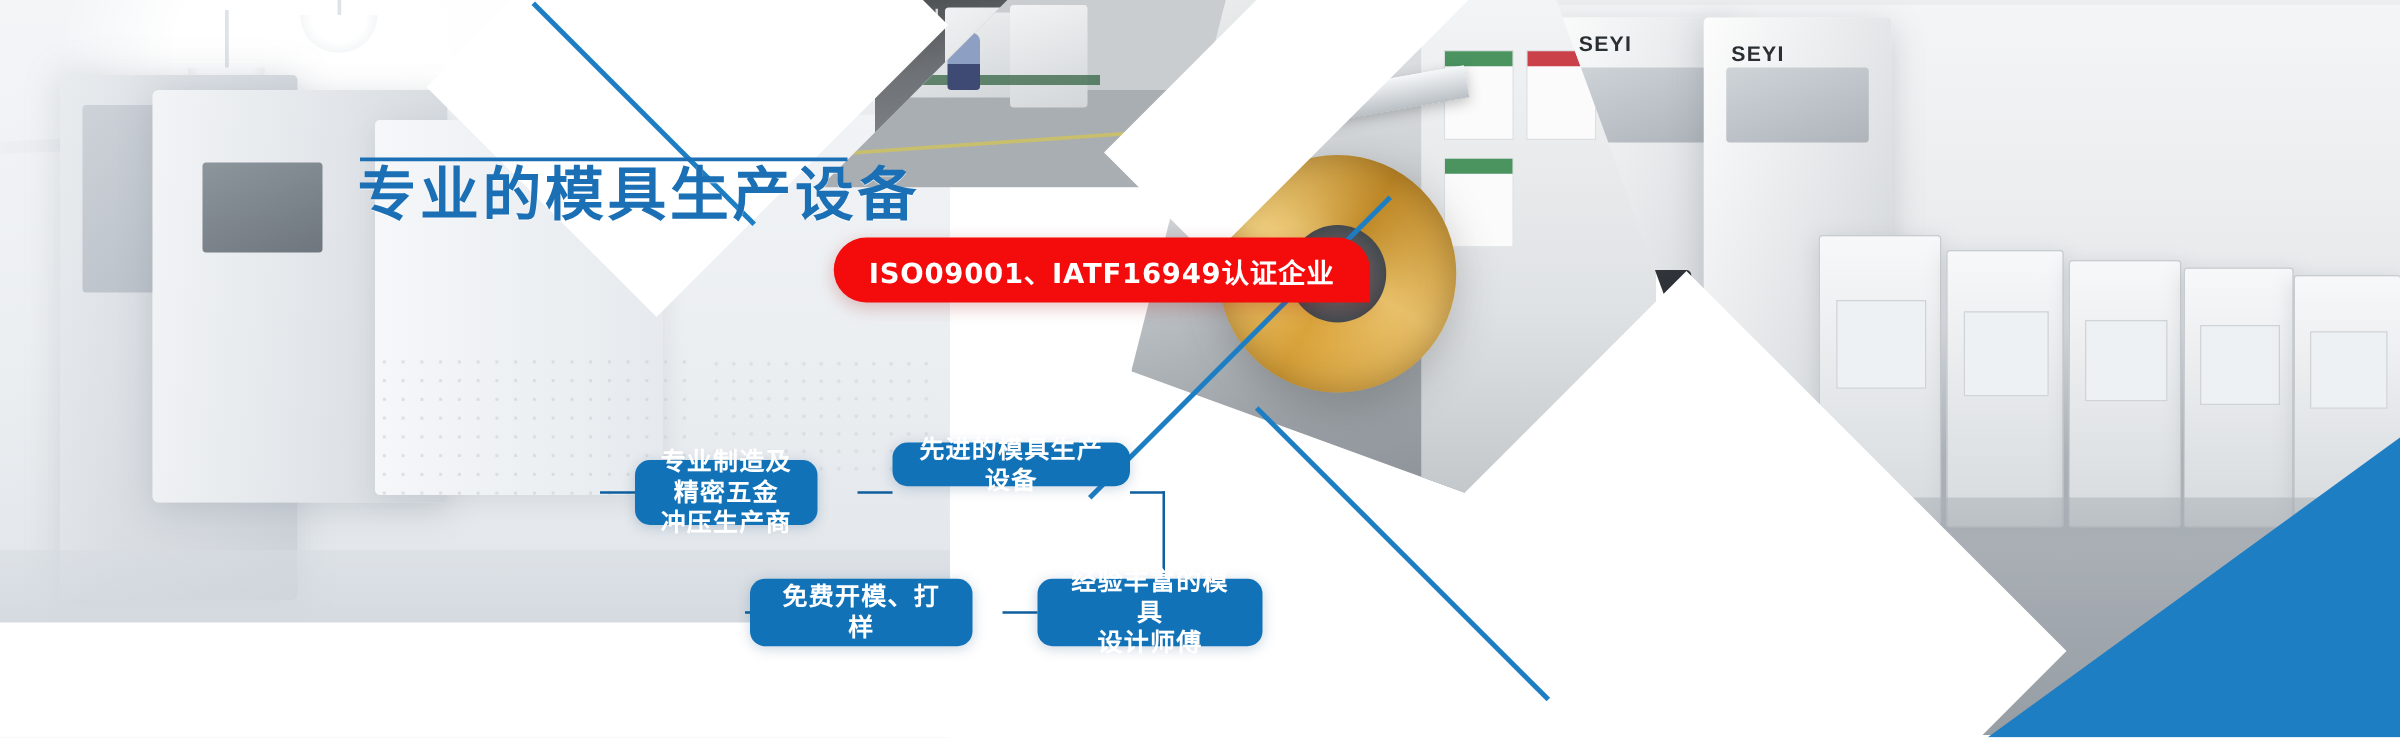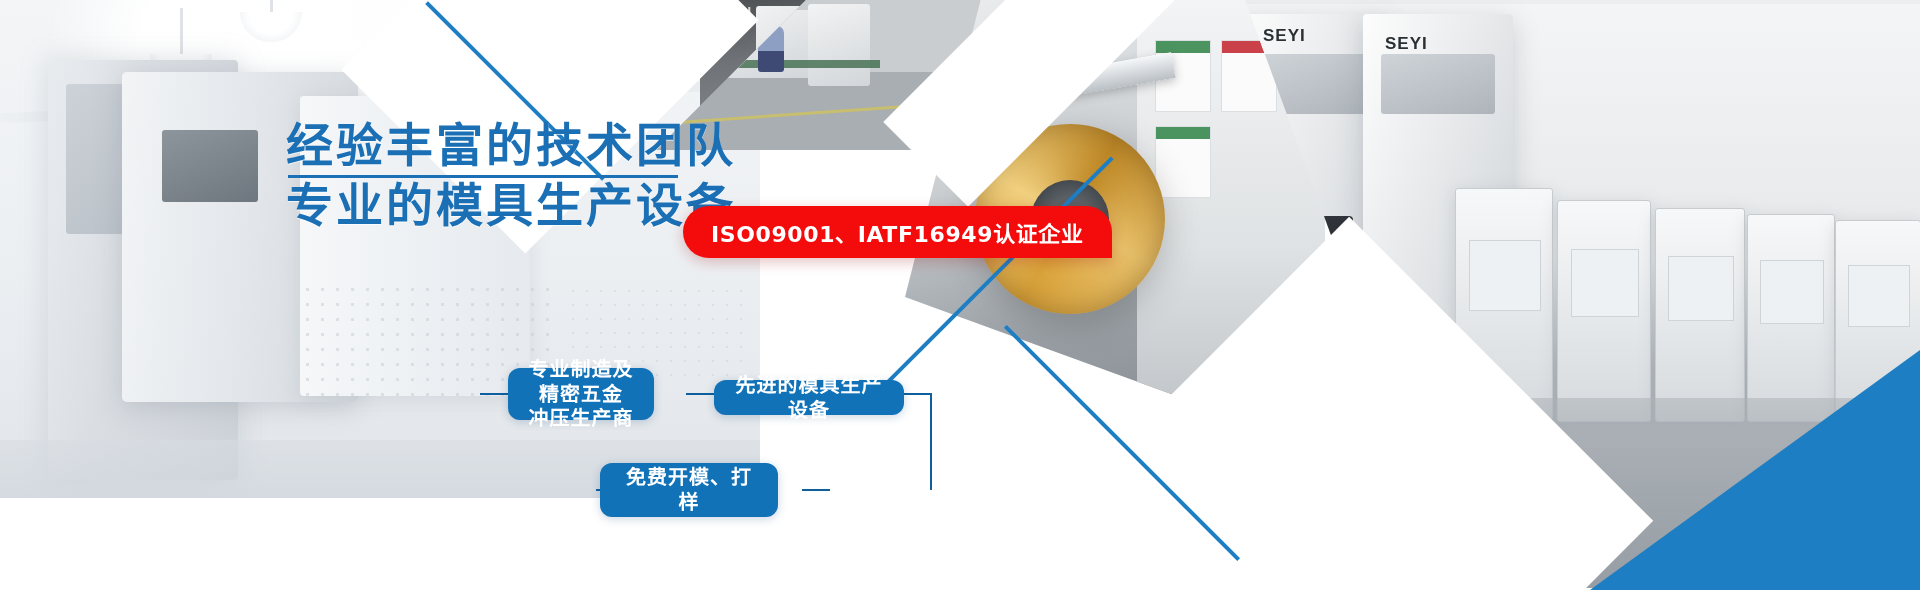--- a/index.html
+++ b/index.html
@@ -232,28 +232,27 @@
     font-size:47px;line-height:1.04;font-weight:bold;color:#1a6fb5;
     letter-spacing:3px;white-space:nowrap;
     text-shadow:0 1px 0 rgba(255,255,255,.65);
   }
   .headline .rule{
     width:390px;height:3px;background:#1a6fb5;margin:4px 0 4px 2px;
   }
 
   
   .iso-badge{
-    position:absolute;left:683px;top:190px;z-index:45;
+    position:absolute;left:667px;top:190px;z-index:45;
     min-width:330px;height:52px;
     display:flex;align-items:center;justify-content:center;
     padding:0 28px;
     background:#f40b0b;
     border-radius:26px 26px 0 26px;
     box-shadow:0 4px 14px rgba(160,10,10,.25);
-    margin-top:16px;
   }
   .iso-badge .iso-text{
     color:#ffffff;font-size:22px;font-weight:bold;letter-spacing:.6px;white-space:nowrap;
     font-family:"DejaVu Sans","Liberation Sans",sans-serif;
   }
 
   
   .conn{position:absolute;background:#0f5f9e;z-index:41;}
 
   
@@ -268,21 +267,21 @@
     text-align:center;
     box-shadow:0 2px 10px rgba(20,70,120,.22);
     padding:0 20px;
     box-sizing:border-box;
   }
   .pill.two-line{line-height:1.22;}
 
   
   .pill-r1c1{left:284px;top:368px;width:196px;height:52px;}
   .pill-r1c2{left:508px;top:368px;width:146px;height:52px;}
-  .pill-r1c3{left:714px;top:380px;width:190px;height:35px;}
+  .pill-r1c3{left:714px;top:354px;width:190px;height:35px;}
   
   .pill-r2c1{left:414px;top:463px;width:182px;height:54px;}
   .pill-r2c2{left:600px;top:463px;width:178px;height:54px;}
   .pill-r2c3{left:830px;top:463px;width:180px;height:54px;}
 
   
   .conn-1{left:480px;top:393px;width:28px;height:2px;}
   .conn-2{left:686px;top:393px;width:28px;height:2px;}
   .conn-3{left:904px;top:393px;width:28px;height:2px;}
   .conn-4{left:930px;top:393px;width:2px;height:97px;}
@@ -374,34 +373,34 @@
   <div class="sep sep-3"></div>
   <div class="sep sep-bottom"></div>
   <div class="sep sep-bottom-2"></div>
 
   <div class="accent accent-a"></div>
   <div class="accent accent-b"></div>
   <div class="accent accent-c"></div>
   <div class="accent-tri"></div>
 
   <div class="headline">
-    <div class="hl">经验丰富的技术团队</div>
     <div class="rule"></div>
     <div class="hl">专业的模具生产设备</div>
   </div>
 
   <div class="iso-badge">
     <span class="iso-text">ISO09001、IATF16949认证企业</span>
   </div>
 
   <div class="conn conn-1"></div>
   <div class="conn conn-2"></div>
   <div class="conn conn-3"></div>
   <div class="conn conn-4"></div>
   <div class="conn conn-5"></div>
   <div class="conn conn-6"></div>
 
   <div class="pill pill-r1c2 two-line">专业制造及精密五金<br>冲压生产商</div>
   <div class="pill pill-r1c3">先进的模具生产设备</div>
 
   <div class="pill pill-r2c2">免费开模、打样</div>
+  <div class="pill pill-r2c3 two-line">经验丰富的模具<br>设计师傅</div>
 
 </div>
 
 </body></html>

